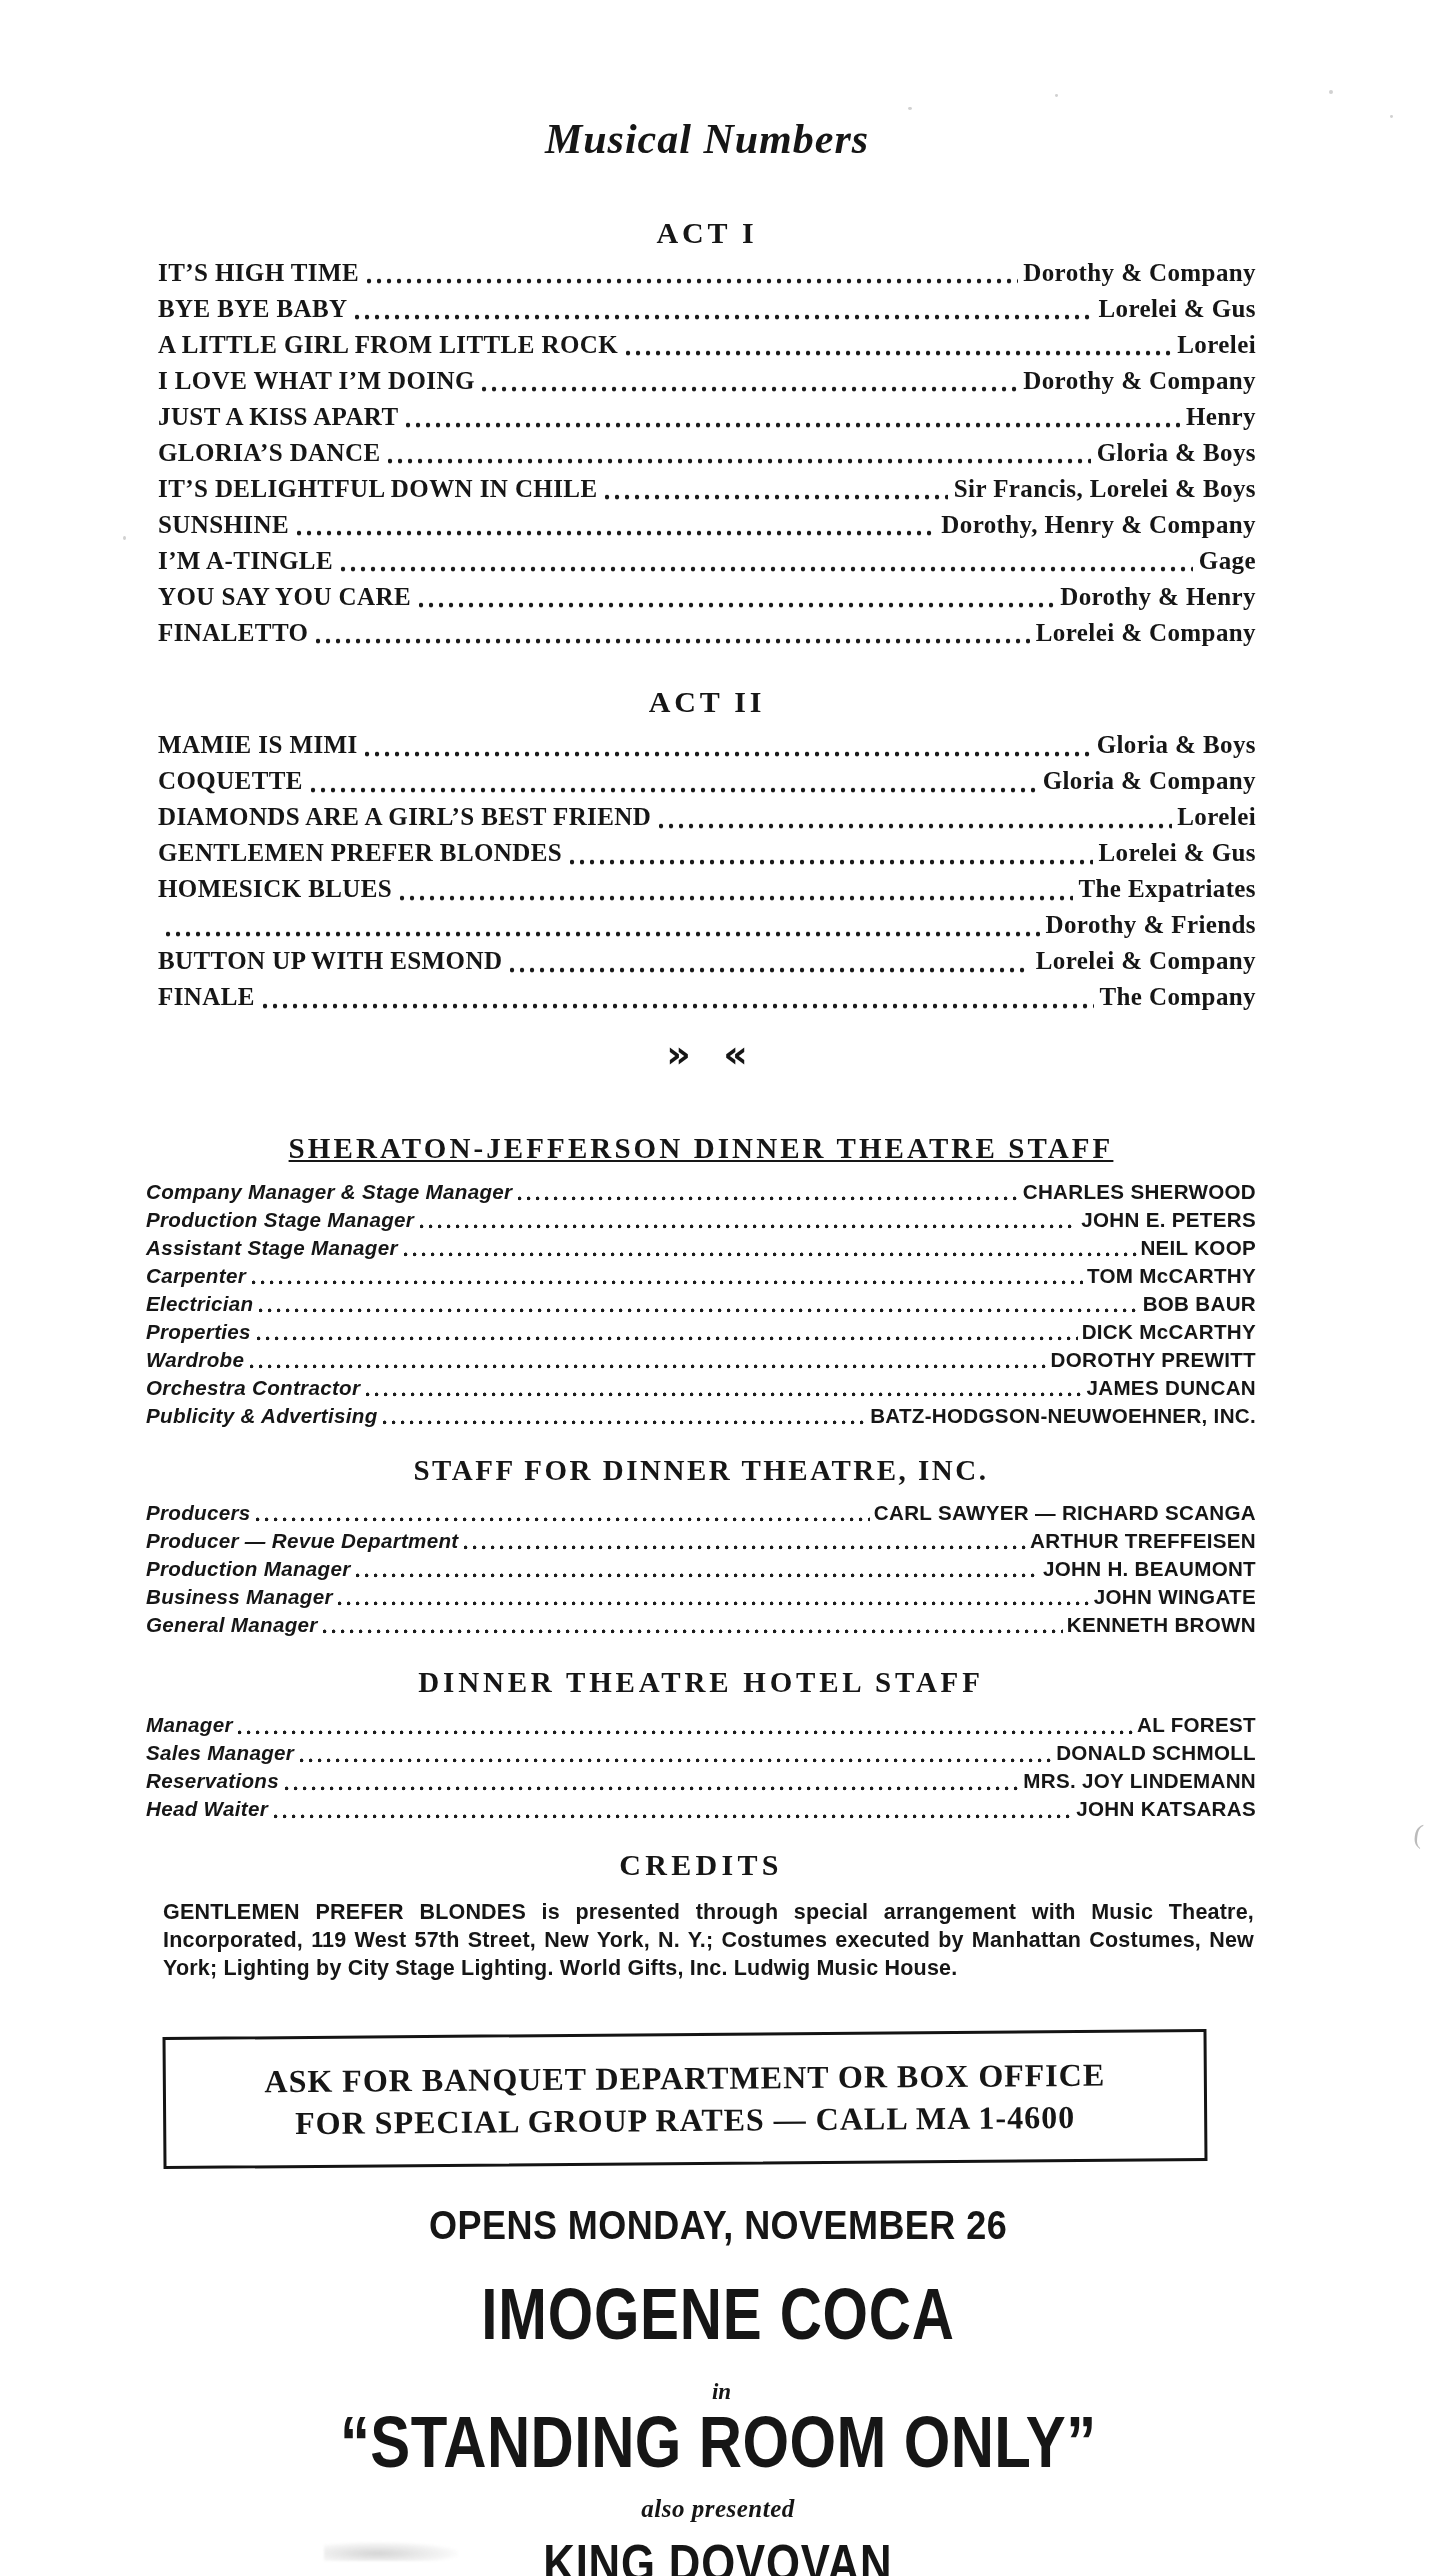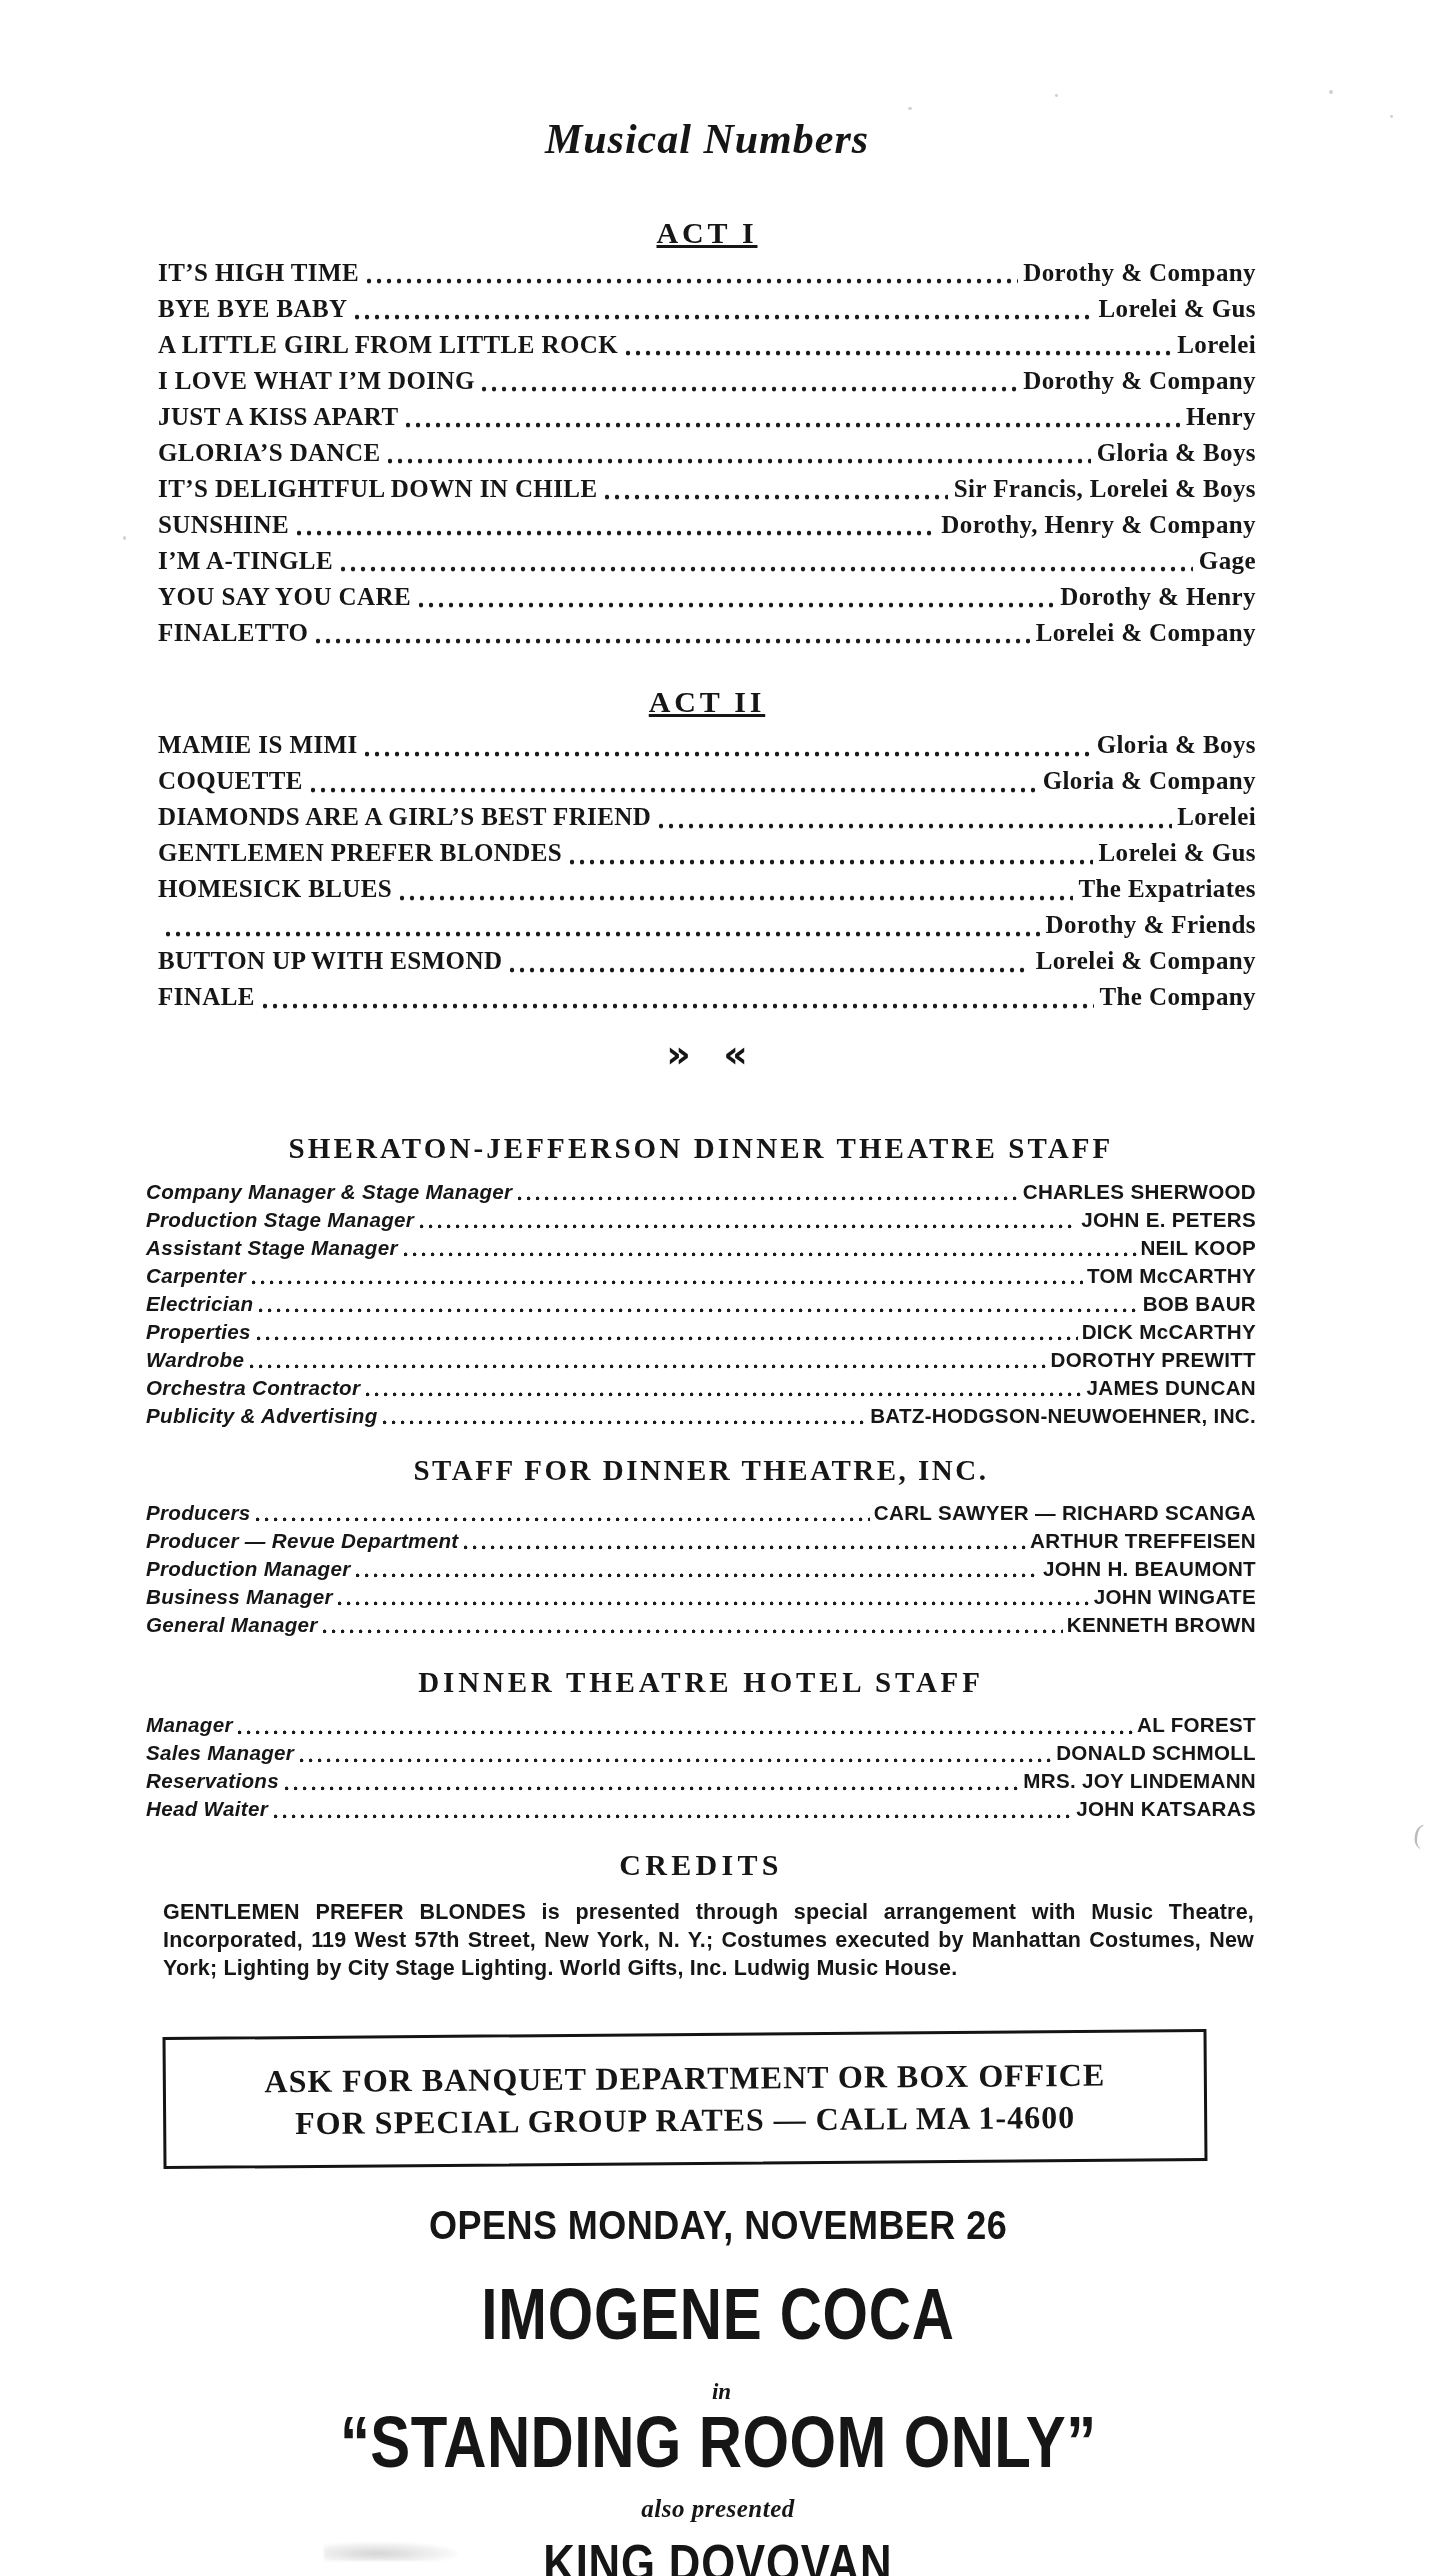--- a/index.html
+++ b/index.html
@@ -16,28 +16,28 @@
   .col-credits{margin-left:163px;margin-right:182px;}
 
   
   .page-title{
     margin-top:115px;text-align:center;
     font:700 italic 42px/48px "Liberation Serif",serif;
     letter-spacing:1px;
   }
   .act-head{
     margin-top:53px;text-align:center;
-    font:700 30px/33px "Liberation Serif",serif;letter-spacing:3.8px;text-decoration:underline;
+    font:700 30px/33px "Liberation Serif",serif;letter-spacing:3.8px;
   }
   .act-head.second{margin-top:34px;}
   .staff-head{
     text-align:center;
     font:700 29px/31px "Liberation Serif",serif;letter-spacing:2.9px;
   }
-  .staff-head.sheraton{margin-top:57px;letter-spacing:3.1px;}
+  .staff-head.sheraton{margin-top:57px;letter-spacing:3.1px;text-decoration:underline;}
   .staff-head.inc{margin-top:25px;letter-spacing:2.5px;}
   .staff-head.hotel{margin-top:28px;letter-spacing:3.8px;}
   .credits-head{
     margin-top:25px;text-align:center;
     font:700 30px/33px "Liberation Serif",serif;letter-spacing:4.3px;
   }
 
   
   .songs{margin-top:5.7px;}
   .songs.act2{margin-top:9.6px;}

